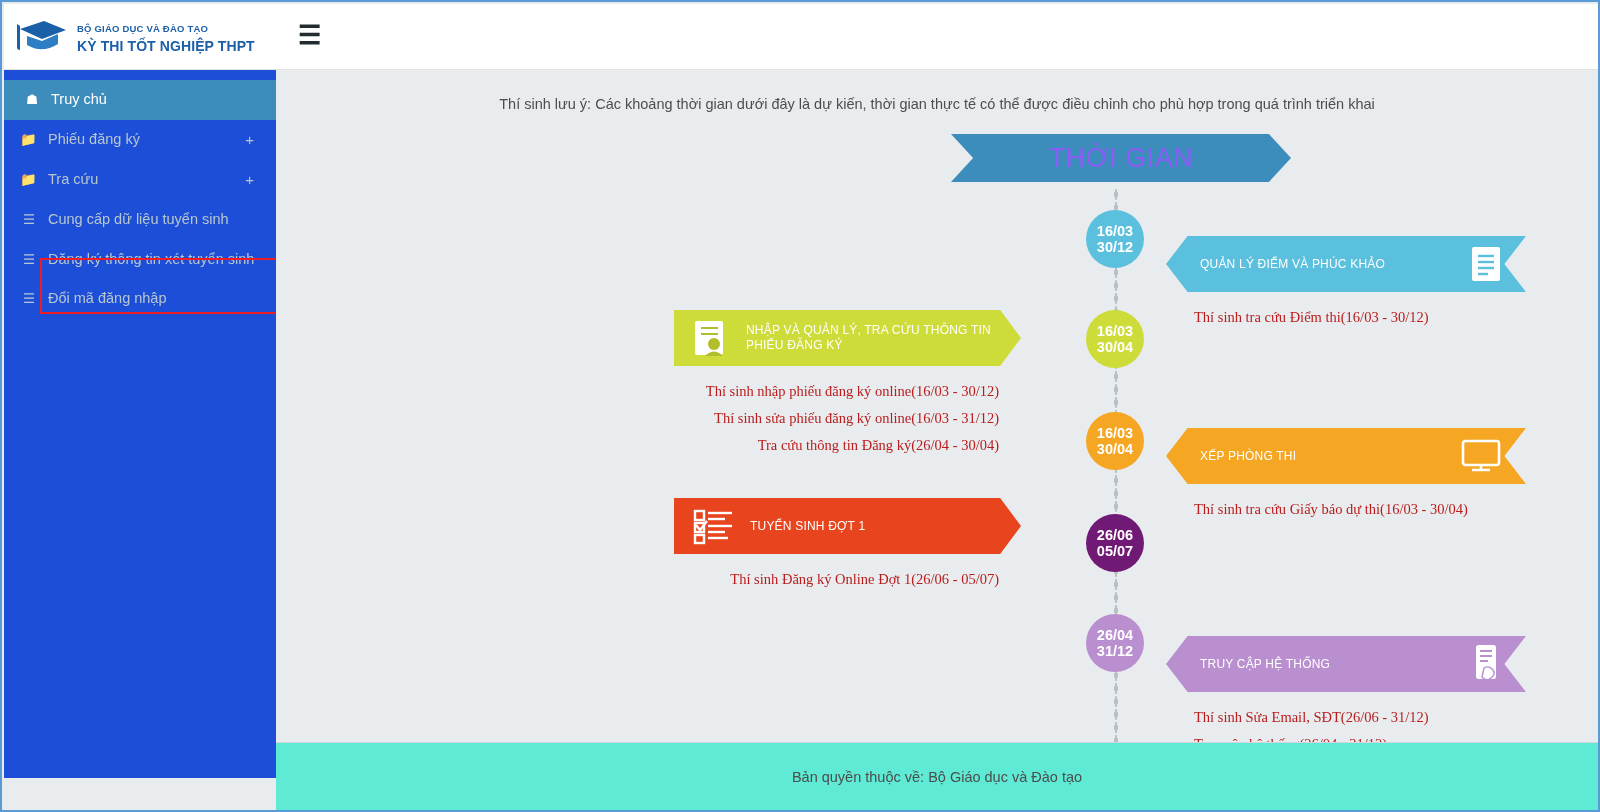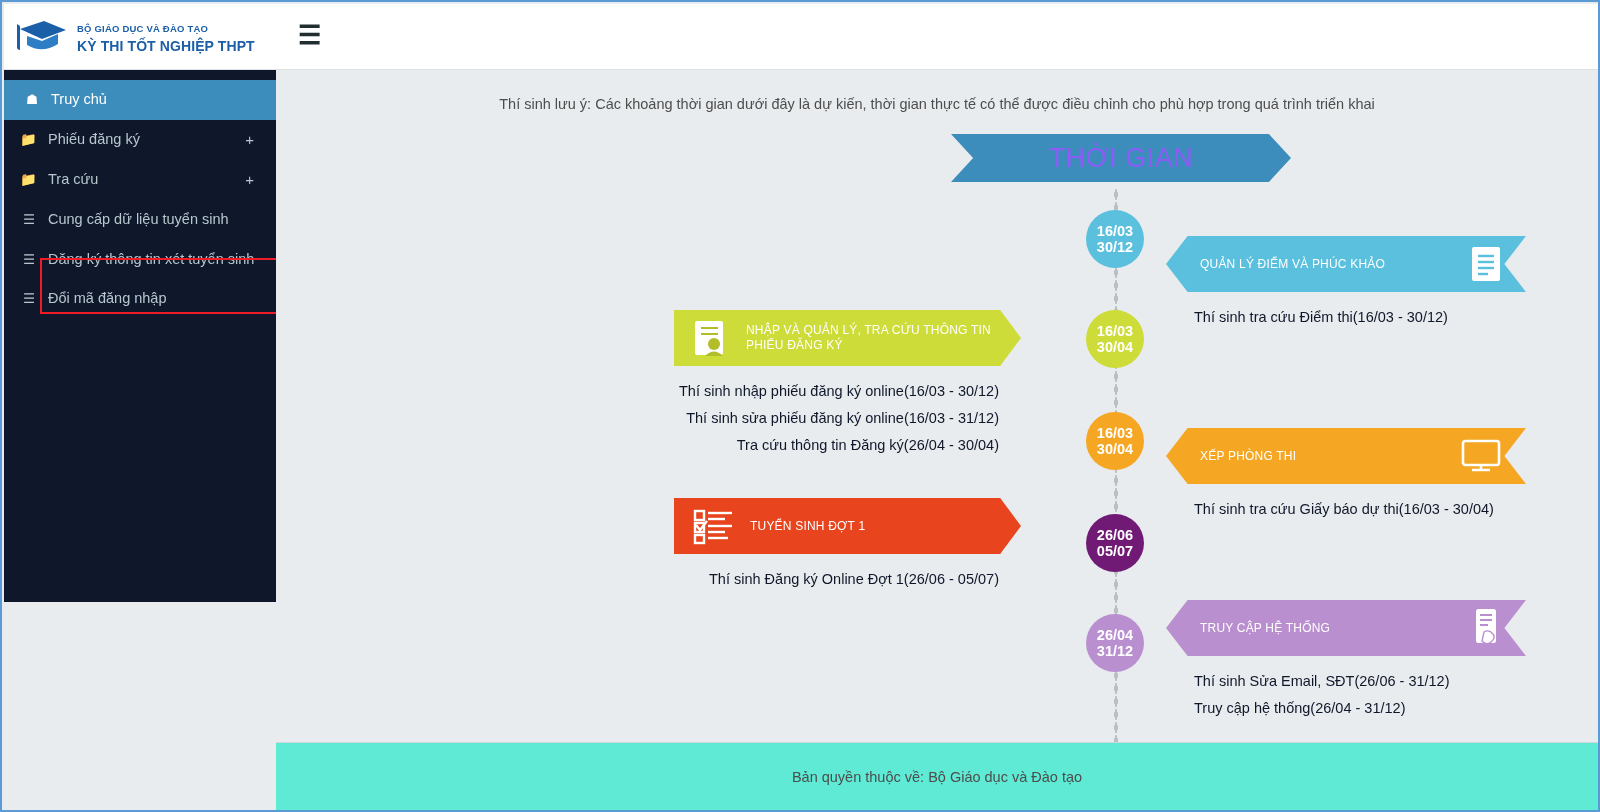--- a/index.html
+++ b/index.html
@@ -14,22 +14,22 @@
     width: 1600px; height: 812px;
     border: 2px solid #5b9bd5;
     background: #e9ecee;
     overflow: hidden;
   }
 
   
   .sidebar {
     position: absolute;
     left: 2px; top: 2px;
-    width: 272px; height: 598px;
-    background: #0f172a;
+    width: 272px; height: 774px;
+    background: #1d4ed8;
   }
   .brand {
     height: 66px;
     background: #ffffff;
     display: flex;
     align-items: center;
     gap: 9px;
     padding: 0 10px;
     border-bottom: 1px solid #e2e2e2;
   }
@@ -188,23 +188,24 @@
     color: #fff;
   }
   .ev-ribbon .title {
     font-size: 12px;
     font-weight: normal;
     letter-spacing: .2px;
     line-height: 1.25;
   }
   .ev-desc {
     margin-top: 12px;
-    color: #0f172a;
+    color: #b91c1c;
     font-size: 14.5px;
     line-height: 1.85;
+    font-family: Liberation Serif, serif;
   }
   .ev-left .ev-ribbon {
     clip-path: polygon(0 0, 94% 0, 100% 50%, 94% 100%, 0 100%);
     padding-left: 18px;
     gap: 14px;
   }
   .ev-right .ev-ribbon {
     clip-path: polygon(6% 0, 100% 0, 94% 50%, 100% 100%, 6% 100%, 0 50%);
     padding-left: 34px;
     padding-right: 24px;
@@ -400,21 +401,21 @@
             <path d="M4 18 l4 5 l7 -9" fill="none" stroke="#fff" stroke-width="2.4"></path>
           </svg>
         </span>
         <span class="title">TUYỂN SINH ĐỢT 1</span>
       </div>
       <div class="ev-desc">
         <div>Thí sinh Đăng ký Online Đợt 1(26/06 - 05/07)</div>
       </div>
     </div>
 
-    <div class="ev ev-right" style="left:890px; top:530px; width:360px;">
+    <div class="ev ev-right" style="left:890px; top:566px; width:360px;">
       <div class="ev-ribbon" style="background:#b98fd0;">
         <span class="title">TRUY CẬP HỆ THỐNG</span>
         <span class="ic">
           <svg width="32" height="40" viewBox="0 0 32 40">
             <rect x="6" y="1" width="20" height="34" rx="2.5" fill="#fff"></rect>
             <g stroke="#b98fd0" stroke-width="1.8">
               <line x1="10" y1="7" x2="22" y2="7"></line>
               <line x1="10" y1="12" x2="22" y2="12"></line>
               <line x1="10" y1="17" x2="18" y2="17"></line>
             </g>

